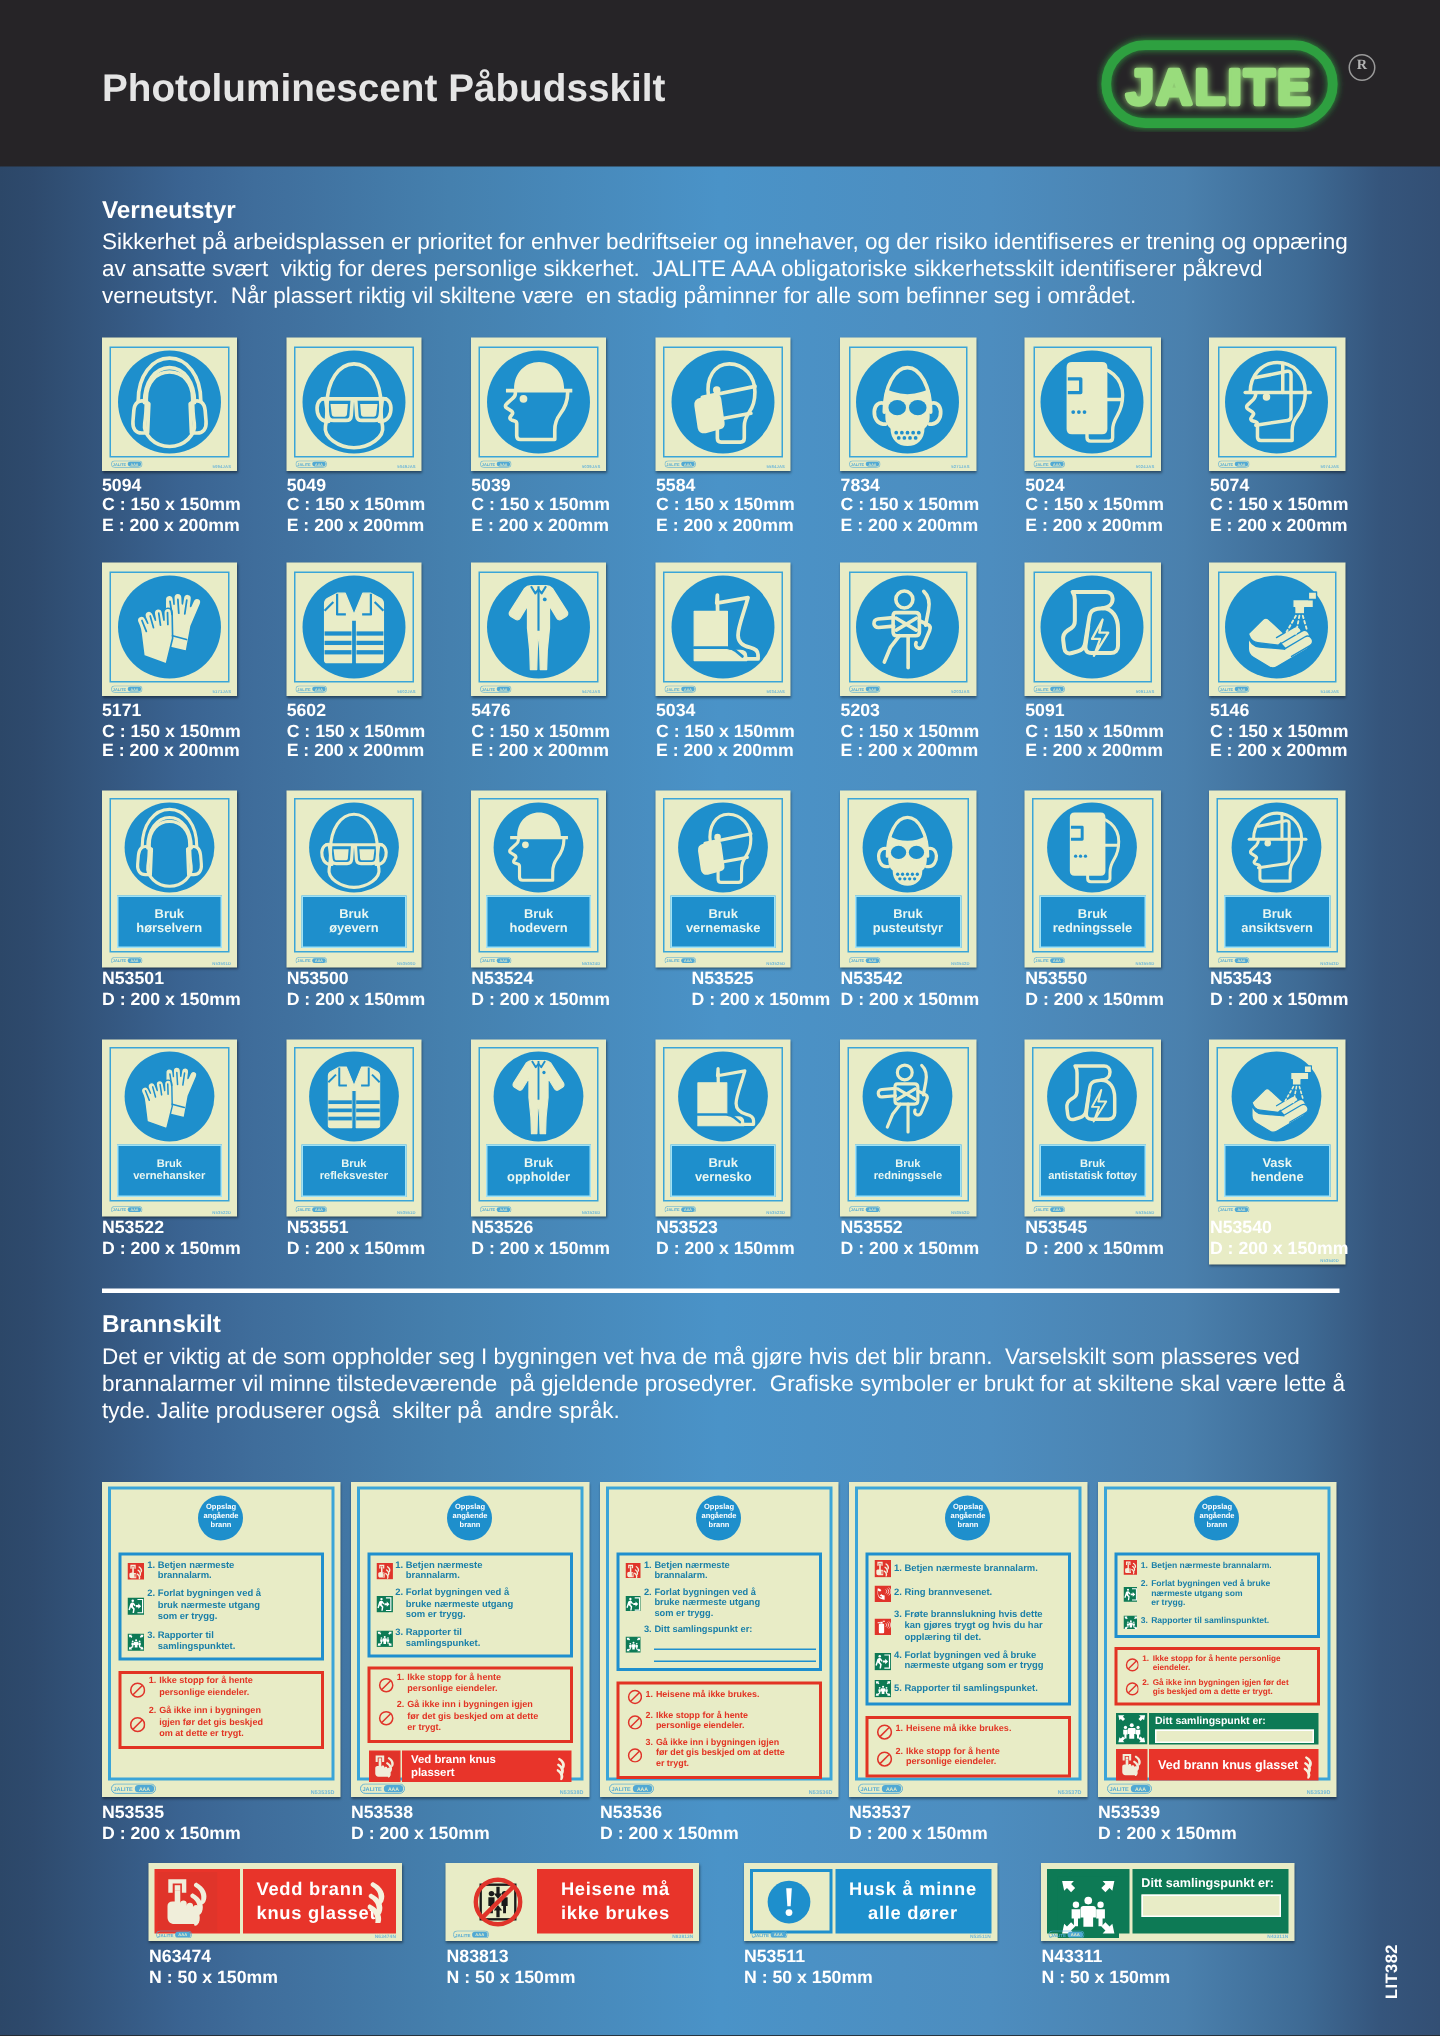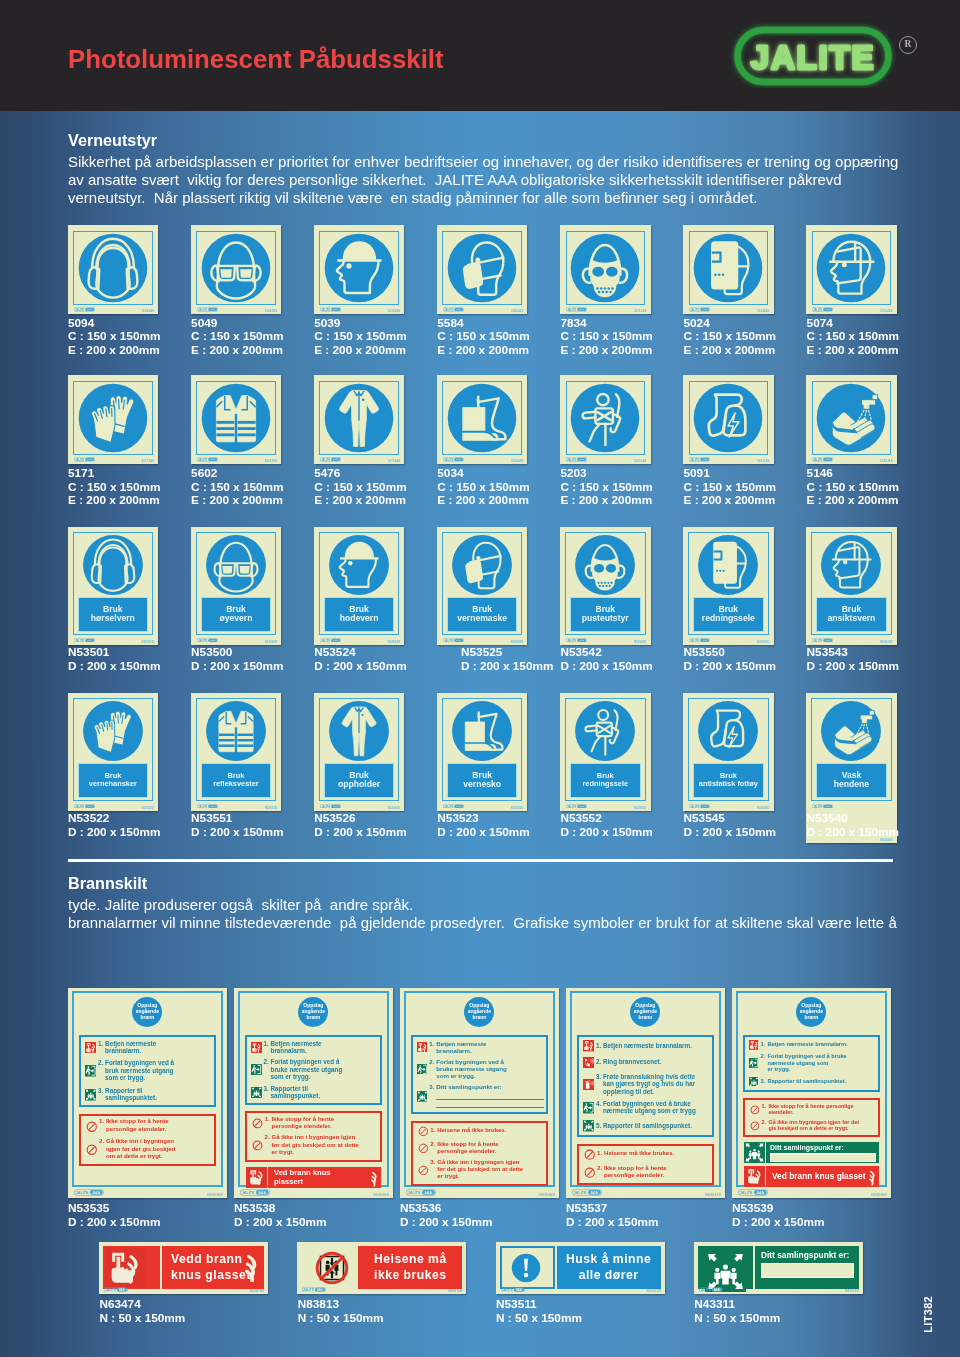--- a/index.html
+++ b/index.html
@@ -2,21 +2,21 @@
 <html><head>
 <meta charset="utf-8">
 <style>
   html,body{margin:0;padding:0;}
   body{width:960px;height:1357px;overflow:hidden;font-family:"Liberation Sans",sans-serif;background:#24282c;}
   .page{position:relative;width:960px;height:1357px;overflow:hidden;background:#24282c;}
 
   
   .hdr{position:absolute;left:0;top:0;width:960px;height:111px;background:#262427;}
   .hdr-title{position:absolute;left:68px;top:45px;font-size:25.8px;font-weight:bold;
-             color:#ef4444;letter-spacing:0px;}
+             color:#e5e5e5;letter-spacing:0px;}
 
   
   .logo{position:absolute;left:731px;top:18px;width:170px;height:70px;}
   .logo-r{position:absolute;left:899px;top:36px;width:16px;height:16px;
           border:1.3px solid #9a9a9a;border-radius:50%;color:#b3b3b3;
           font-size:9.5px;line-height:14px;text-align:center;font-family:"Liberation Serif",serif;
           font-weight:bold;}
 
   
   .body{position:absolute;left:0;top:111px;width:960px;height:1246px;
@@ -92,21 +92,21 @@
 </div>
 <div class="logo-r">R</div>
 
   </div>
   <div class="body"></div>
   <div class="layer" id="layer">
       <div class="sec-h" style="left:68px;top:131px">Verneutstyr</div>
       <div class="sec-p" style="left:68px;top:153px"><div>Sikkerhet på arbeidsplassen er prioritet for enhver bedriftseier og innehaver, og der risiko identifiseres er trening og oppæring</div><div>av ansatte svært  viktig for deres personlige sikkerhet.  JALITE AAA obligatoriske sikkerhetsskilt identifiserer påkrevd</div><div>verneutstyr.  Når plassert riktig vil skiltene være  en stadig påminner for alle som befinner seg i området.</div></div>
       <div class="hr"></div>
       <div class="sec-h" style="left:68px;top:874px">Brannskilt</div>
-      <div class="sec-p" style="left:68px;top:896px"><div>tyde. Jalite produserer også  skilter på  andre språk.</div><div>brannalarmer vil minne tilstedeværende  på gjeldende prosedyrer.  Grafiske symboler er brukt for at skiltene skal være lette å</div></div>
+      <div class="sec-p" style="left:68px;top:896px"><div>Det er viktig at de som oppholder seg I bygningen vet hva de må gjøre hvis det blir brann.  Varselskilt som plasseres ved</div><div>brannalarmer vil minne tilstedeværende  på gjeldende prosedyrer.  Grafiske symboler er brukt for at skiltene skal være lette å</div><div>tyde. Jalite produserer også  skilter på  andre språk.</div></div>
       <div class="vcode">LIT382</div>
       <div class="sign" style="left:67.6px;top:225px;width:90.5px;height:89px">
       <div class="frm" style="left:5.5px;top:5.5px;width:79.5px;height:74px"></div>
       <svg class="ic" viewBox="0 0 100 100" style="left:6.25px;top:3.5px;width:78px;height:78px">
 
 <circle cx="50" cy="50" r="44" fill="#1e8fcc"></circle>
 <g transform="translate(50,50) scale(1.07) translate(-50,-50)">
 <g fill="none" stroke="#e9edc8" stroke-width="2.9" stroke-linejoin="round" stroke-linecap="round">
   <path d="M25 49 C25 29 36 15 50 15 C64 15 75 29 75 49"></path>
   <path d="M30 50.5 C30 34 38.5 22.5 50 22.5 C61.5 22.5 70 34 70 50.5"></path>

